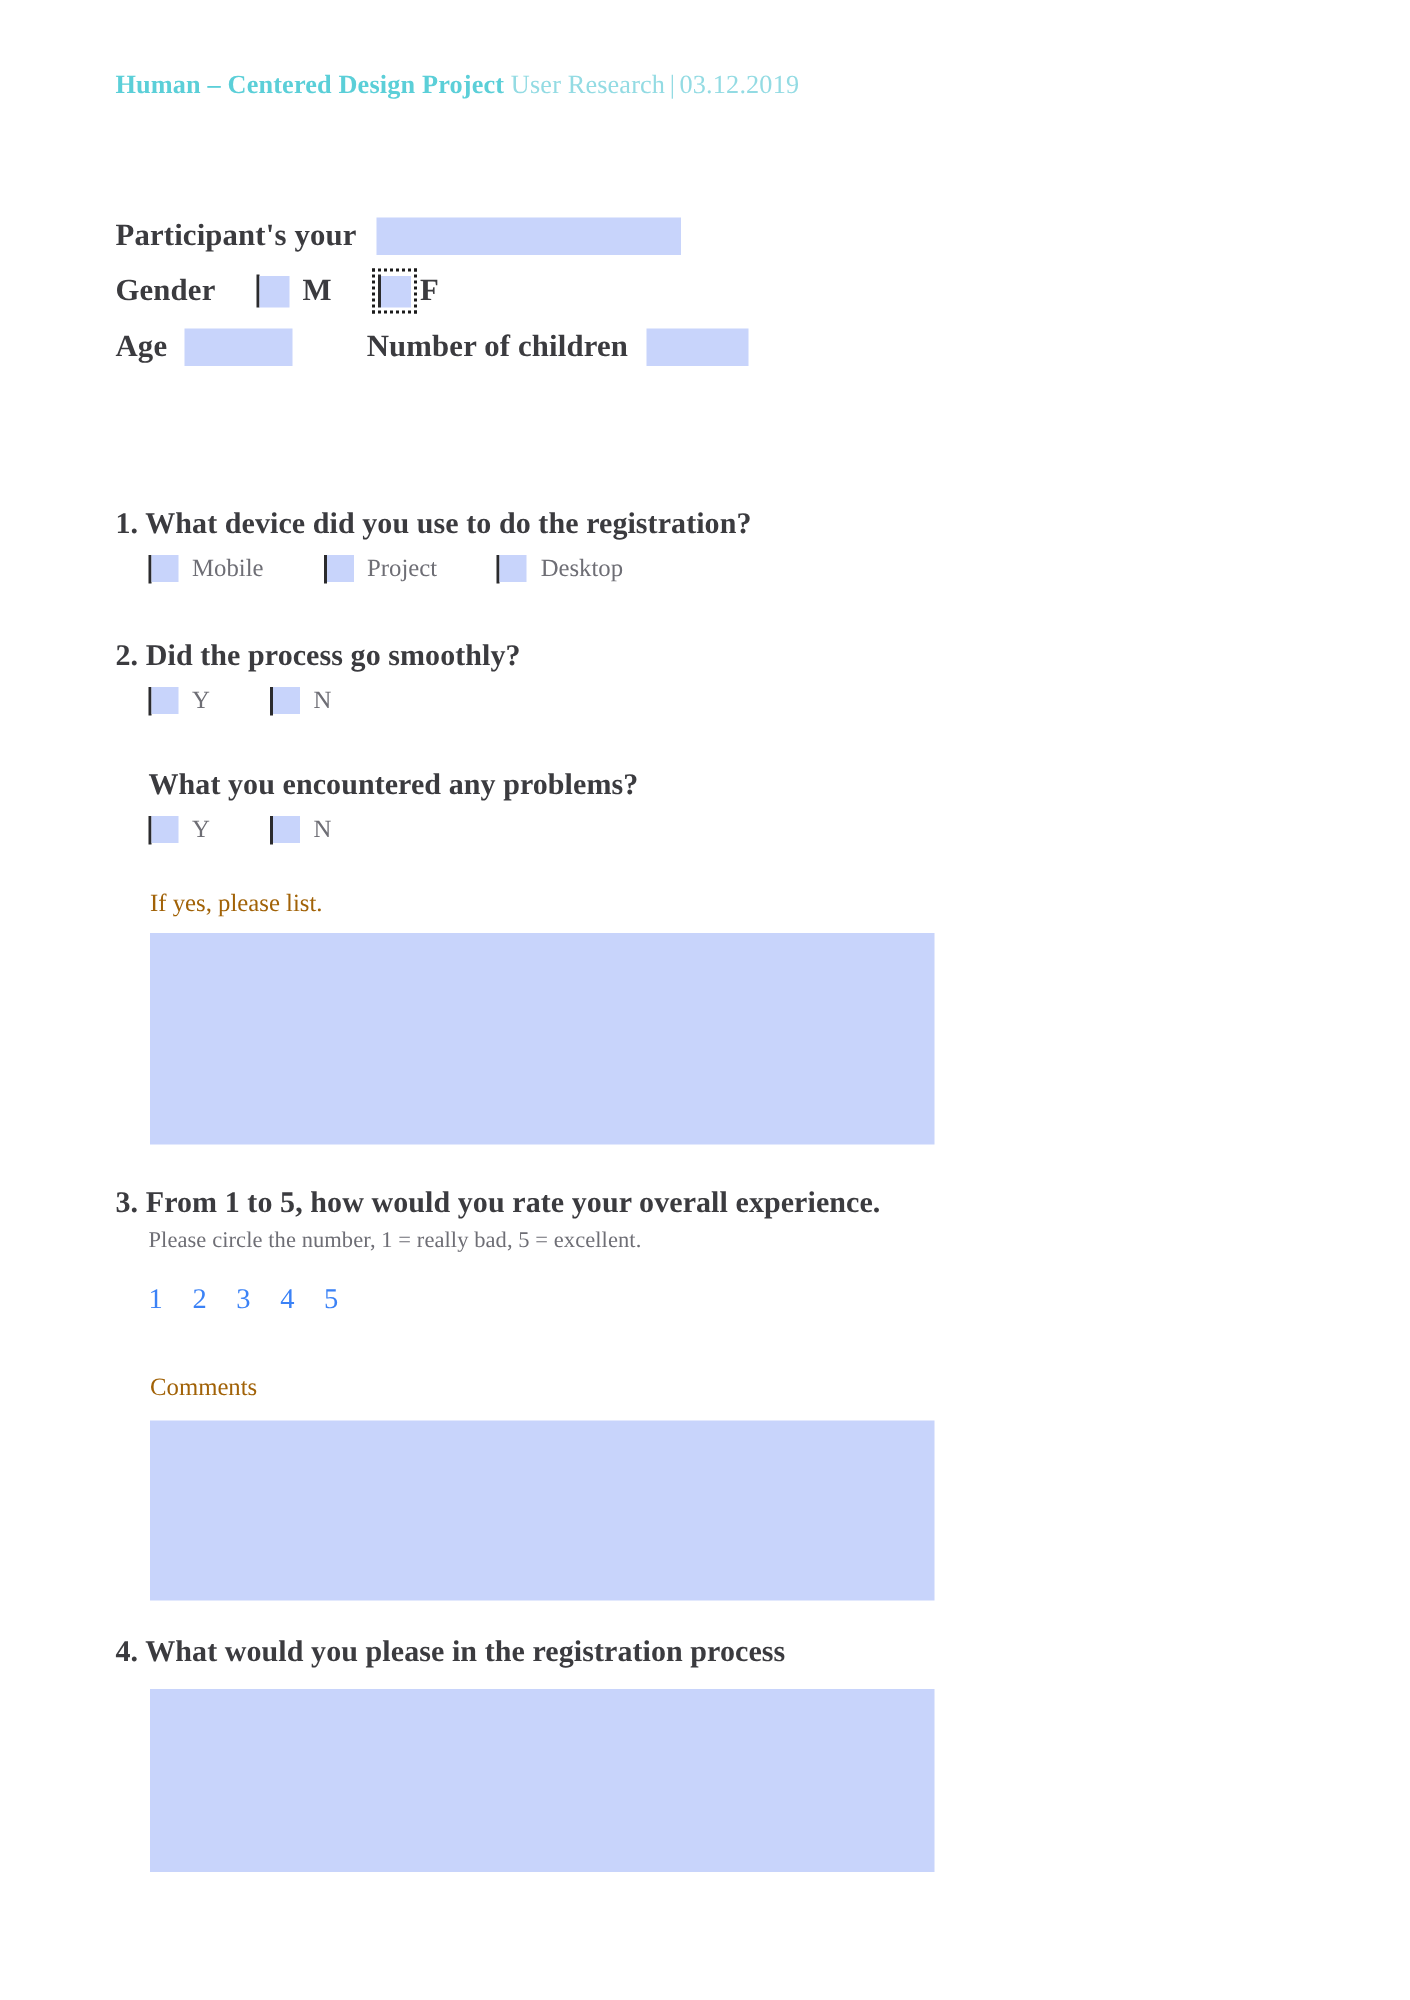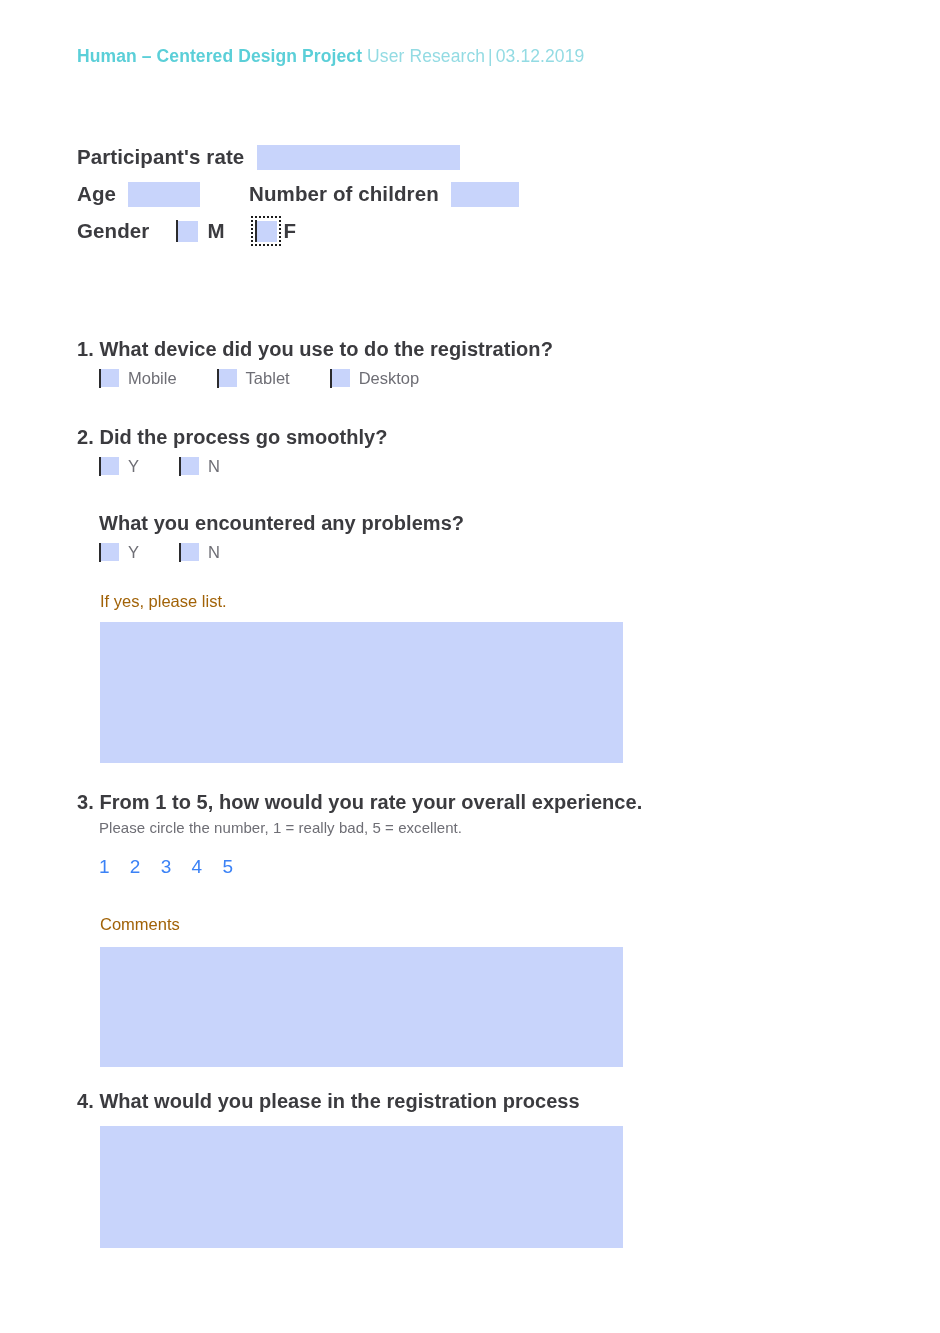--- a/index.html
+++ b/index.html
@@ -14,20 +14,21 @@
     -webkit-font-smoothing: antialiased;
     position: relative;
     overflow: hidden;
   }
 
   .page {
     position: absolute;
     left: 0; top: 0;
     width: 940px;
     height: 1263px;
+    font-family: Liberation Serif, serif;
   }
 
   
   .doc-header {
     position: absolute;
     left: 77px;
     top: 46px;
     font-size: 17.5px;
     letter-spacing: 0.1px;
     white-space: nowrap;
@@ -130,21 +131,21 @@
   .q-indent { margin-left: 22px; }
 
   .opt-row {
     display: flex;
     align-items: center;
     margin-top: 8px;
     margin-left: 22px;
   }
   .opt {
     display: inline-flex;
-    align-items: flex-start;
+    align-items: center;
   }
   .opt .caret {
     width: 2px;
     height: 19px;
     background: #2b2b2d;
   }
   .opt .box {
     width: 18px;
     height: 18px;
     background: #c8d4fb;
@@ -186,64 +187,64 @@
 
 <div class="page">
 
   <div class="doc-header">
     <span class="brand">Human – Centered Design Project</span><span>&nbsp;</span><span class="sub">User Research</span><span class="sep">|</span><span class="sub">03.12.2019</span>
   </div>
 
   <div class="participant">
 
     <div class="p-row">
-      <span class="p-label">Participant's rate</span>
+      <span class="p-label">Participant's your</span>
       <span class="fill fill-name"></span>
+    </div>
+
+    <div class="p-row">
+      <span class="p-label">Gender</span>
+
+      <span class="cb cb-wrap-gender">
+        <span class="caret"></span>
+        <span class="box"></span>
+      </span>
+      <span class="cb-label">M</span>
+
+      <span class="cb selected cb-wrap-gender2">
+        <span class="caret"></span>
+        <span class="box"></span>
+      </span>
+      <span class="cb-label" style="margin-left:6px">F</span>
     </div>
 
     <div class="p-row">
       <span class="p-label">Age</span>
       <span class="fill fill-age"></span>
       <span class="gap-lg"></span>
       <span class="p-label">Number of children</span>
       <span class="fill fill-kids"></span>
     </div>
-
-    <div class="p-row">
-      <span class="p-label">Gender</span>
-
-      <span class="cb cb-wrap-gender">
-        <span class="caret"></span>
-        <span class="box"></span>
-      </span>
-      <span class="cb-label">M</span>
-
-      <span class="cb selected cb-wrap-gender2">
-        <span class="caret"></span>
-        <span class="box"></span>
-      </span>
-      <span class="cb-label" style="margin-left:6px">F</span>
-    </div>
   </div>
 
   <div class="question" style="top:338px">
     <div class="q-title">
       <span>1.</span>
       <span>What device did you use to do the registration?</span>
     </div>
     <div class="opt-row">
       <span class="opt">
         <span class="caret"></span>
         <span class="box"></span>
         <span class="opt-label">Mobile</span>
       </span>
       <span class="opt opt-sp-device">
         <span class="caret"></span>
         <span class="box"></span>
-        <span class="opt-label">Tablet</span>
+        <span class="opt-label">Project</span>
       </span>
       <span class="opt opt-sp-device">
         <span class="caret"></span>
         <span class="box"></span>
         <span class="opt-label">Desktop</span>
       </span>
     </div>
   </div>
 
   <div class="question" style="top:426px">

